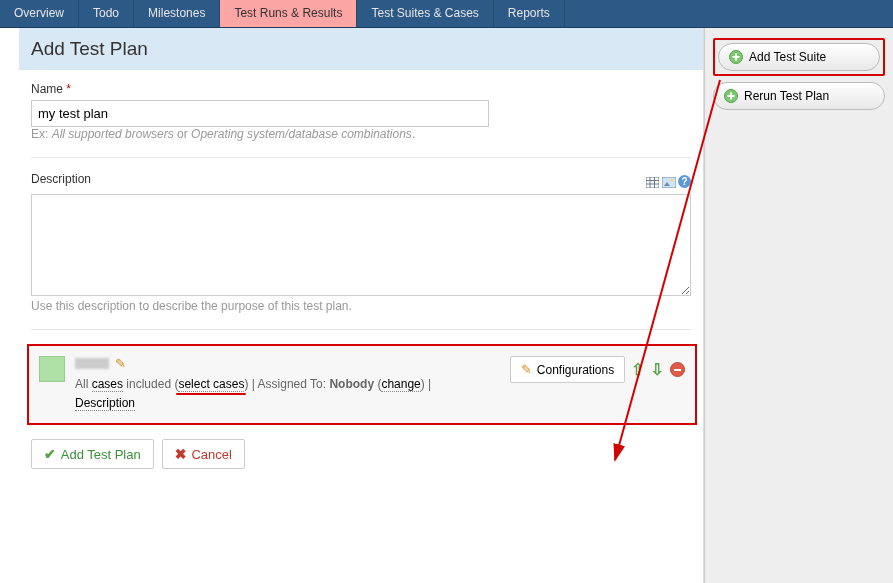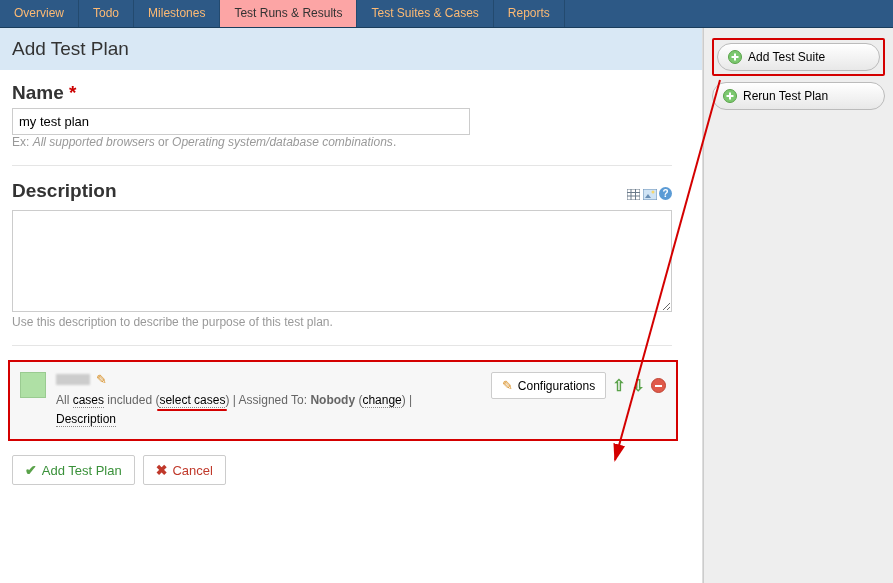--- a/index.html
+++ b/index.html
@@ -1,34 +1,34 @@
 <!DOCTYPE html>
 <html><head>
 <meta charset="utf-8">
 <style>
 * { box-sizing: border-box; margin: 0; padding: 0; }
 body { font-family: Arial, Helvetica, sans-serif; font-size: 13px; color: #333; background: #fff; width: 893px; height: 583px; overflow: hidden; }
 
 
 .tabs { background: #2d5986; display: flex; padding: 0; height: 28px; border-bottom: 1px solid #1a3d5c; }
-.tab { color: #fdba74; padding: 6px 14px; cursor: pointer; font-size: 12px; border-right: 1px solid #234a6f; }
+.tab { color: #e5e5e5; padding: 6px 14px; cursor: pointer; font-size: 12px; border-right: 1px solid #234a6f; }
 .tab.active { background: #fca5a5; color: #333; }
 
 
 .layout { display: flex; height: calc(100% - 28px); }
-.main { flex: 1; border-right: 1px solid #ddd; }
+.main { flex: 1; border-right: 1px solid #ddd; padding-left: 19px; }
 .sidebar { width: 190px; background: #eeeeee; padding: 10px 8px; border-left: 1px solid #ccc; }
 
 
 .page-header { background: #d9e8f5; padding: 10px 12px; font-size: 19px; color: #333; }
 
 
 .form-area { padding: 12px 12px 0 12px; }
 .field-group { margin-bottom: 12px; }
-.field-label { font-weight: bold; font-size: 19px; margin-bottom: 4px; display: block; }
+.field-label { font-weight: normal; font-size: 12px; margin-bottom: 4px; display: block; }
 .required { color: #c00; }
 .text-input { width: 458px; padding: 5px 6px; border: 1px solid #ccc; font-size: 13px; }
 .select-input { width: 458px; padding: 4px 2px; border: 1px solid #555; font-size: 13px; height: 26px; background: #fff; }
 .help-text { color: #999; font-size: 12px; }
 .help-text .ex { font-style: normal; }
 .help-text em { font-style: italic; }
 .divider { border: none; border-top: 1px solid #e5e5e5; margin: 16px 0 14px 0; width: 660px; }
 
 
 .desc-header { display: flex; justify-content: space-between; align-items: center; width: 660px; }

